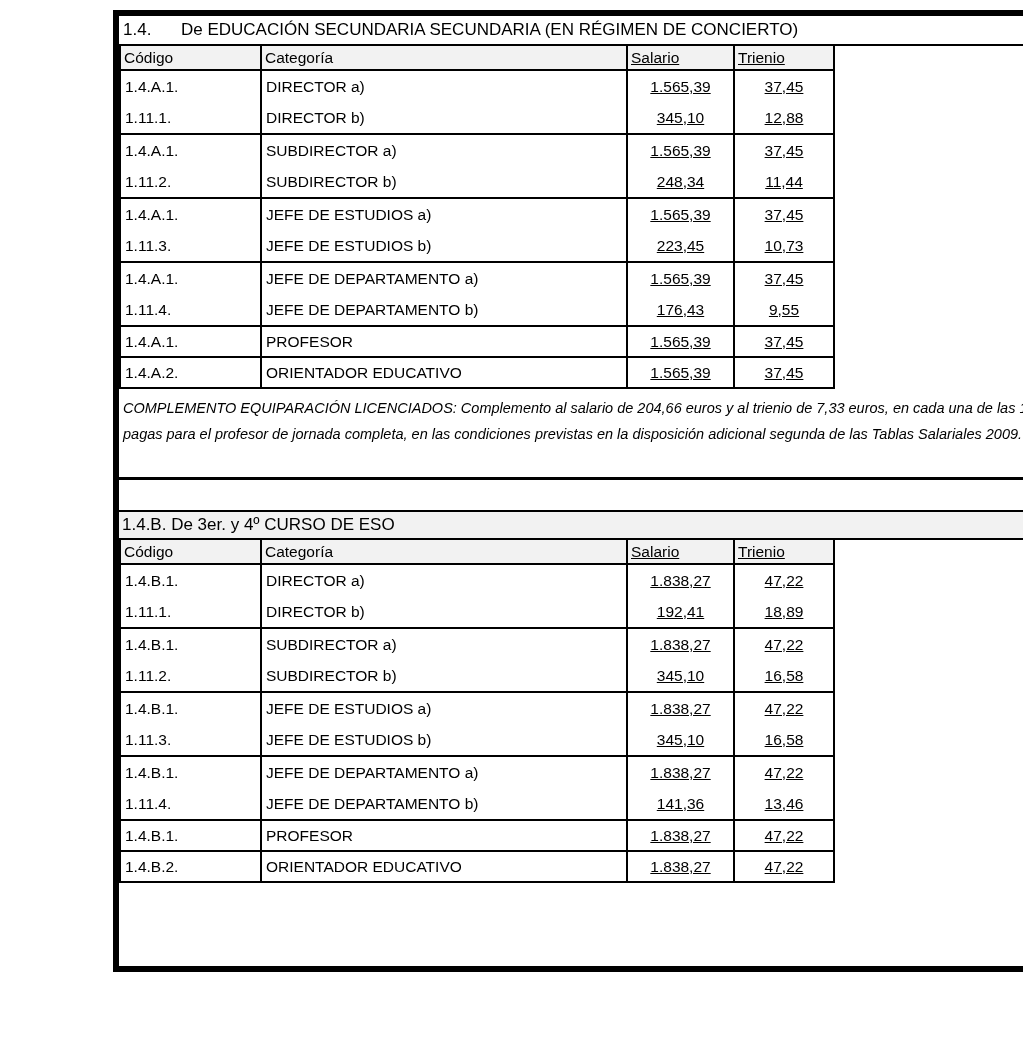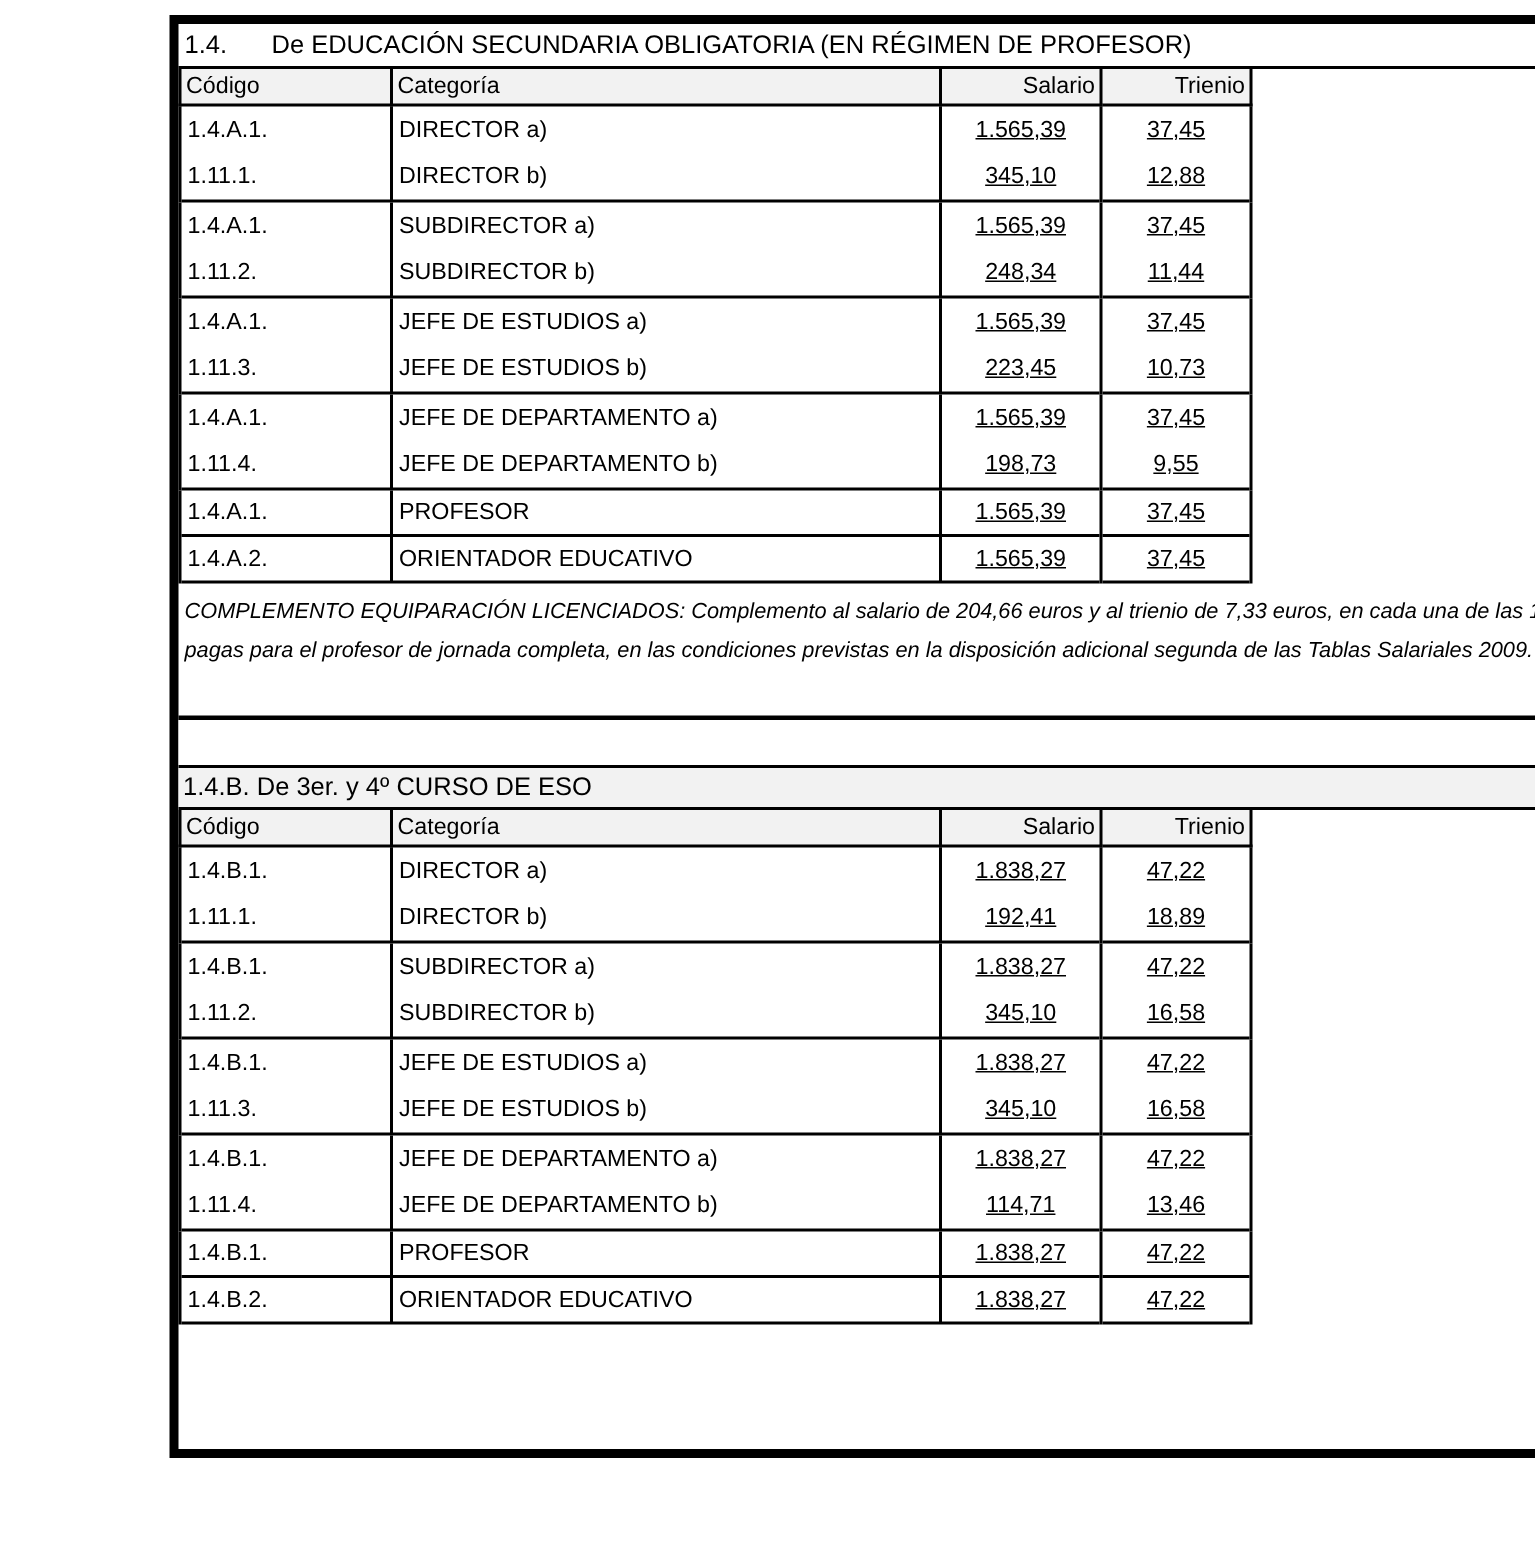--- a/index.html
+++ b/index.html
@@ -53,21 +53,21 @@
   table.salary-table th {
     background: var(--header-bg);
     font-weight: normal;
     font-size: 15.5px;
     border: 2px solid var(--border-color);
     border-top: none;
     height: 24px;
     padding: 0 3px;
   }
   th.codigo, th.categoria { text-align: left; }
-  th.salario, th.trienio { text-align: right; }
+  th.salario, th.trienio { text-align: left; text-decoration: underline; }
   tbody.group { border: 2px solid var(--border-color); }
   tbody.group td {
     border-left: 2px solid var(--border-color);
     border-right: 2px solid var(--border-color);
     padding: 0 4px;
     overflow: hidden;
     white-space: nowrap;
   }
   tr.pair-line { height: 32px; }
   tr.single-line { height: 31px; }
@@ -87,21 +87,21 @@
     background: var(--page-bg);
   }
 </style>
 </head>
 <body>
 
 <div class="sheet">
 
   <div class="title-row">
     <span class="title-num">1.4.</span>
-    <span class="title-text">De EDUCACIÓN SECUNDARIA OBLIGATORIA (EN RÉGIMEN DE PROFESOR)</span>
+    <span class="title-text">De EDUCACIÓN SECUNDARIA SECUNDARIA (EN RÉGIMEN DE CONCIERTO)</span>
   </div>
 
   <div>
     <table class="salary-table">
       <colgroup>
         <col style="width:141px">
           <col style="width:366px">
           <col style="width:107px">
           <col style="width:100px">
       </colgroup>
@@ -158,21 +158,21 @@
         <tbody class="group">
           <tr class="pair-line">
             <td class="codigo">1.4.A.1.</td>
             <td class="categoria">JEFE DE DEPARTAMENTO a)</td>
             <td class="salario">1.565,39</td>
             <td class="trienio">37,45</td>
           </tr>
           <tr class="pair-line">
             <td class="codigo">1.11.4.</td>
             <td class="categoria">JEFE DE DEPARTAMENTO b)</td>
-            <td class="salario">198,73</td>
+            <td class="salario">176,43</td>
             <td class="trienio">9,55</td>
           </tr>
         </tbody>
         <tbody class="group">
           <tr class="single-line">
             <td class="codigo">1.4.A.1.</td>
             <td class="categoria">PROFESOR</td>
             <td class="salario">1.565,39</td>
             <td class="trienio">37,45</td>
           </tr>
@@ -254,21 +254,21 @@
         <tbody class="group">
           <tr class="pair-line">
             <td class="codigo">1.4.B.1.</td>
             <td class="categoria">JEFE DE DEPARTAMENTO a)</td>
             <td class="salario">1.838,27</td>
             <td class="trienio">47,22</td>
           </tr>
           <tr class="pair-line">
             <td class="codigo">1.11.4.</td>
             <td class="categoria">JEFE DE DEPARTAMENTO b)</td>
-            <td class="salario">114,71</td>
+            <td class="salario">141,36</td>
             <td class="trienio">13,46</td>
           </tr>
         </tbody>
         <tbody class="group">
           <tr class="single-line">
             <td class="codigo">1.4.B.1.</td>
             <td class="categoria">PROFESOR</td>
             <td class="salario">1.838,27</td>
             <td class="trienio">47,22</td>
           </tr>

